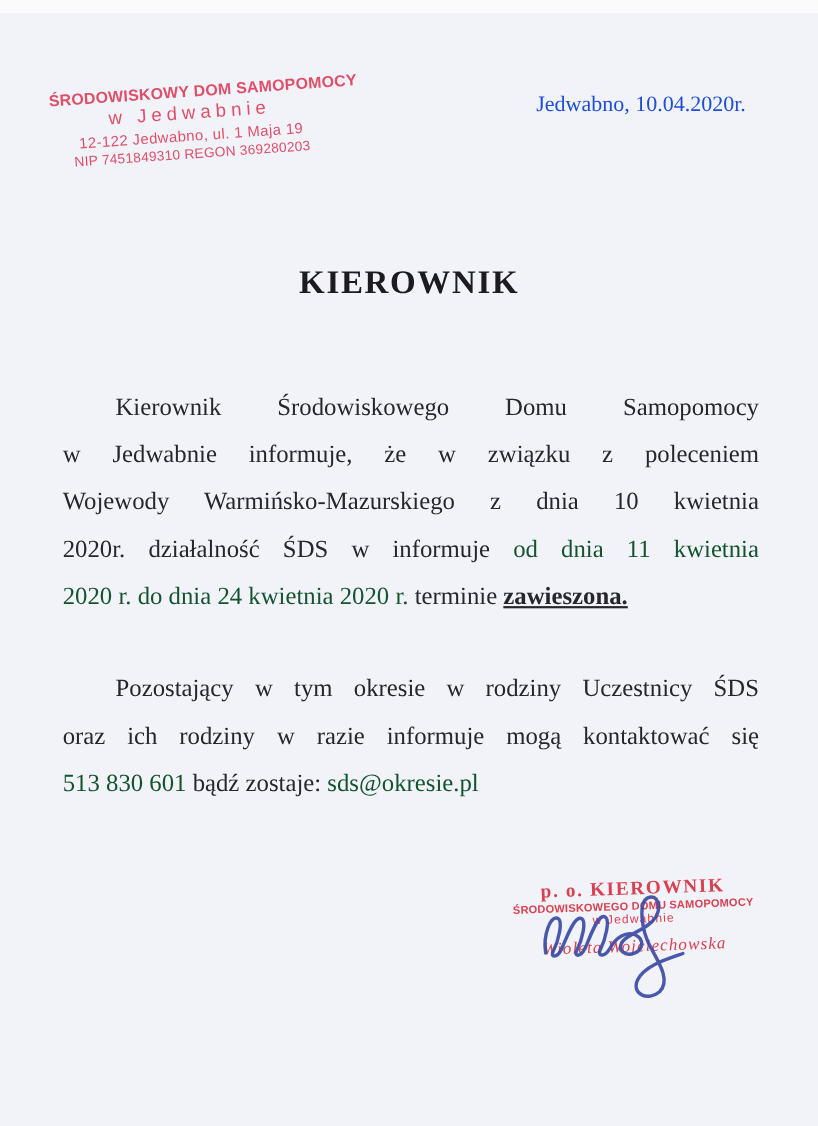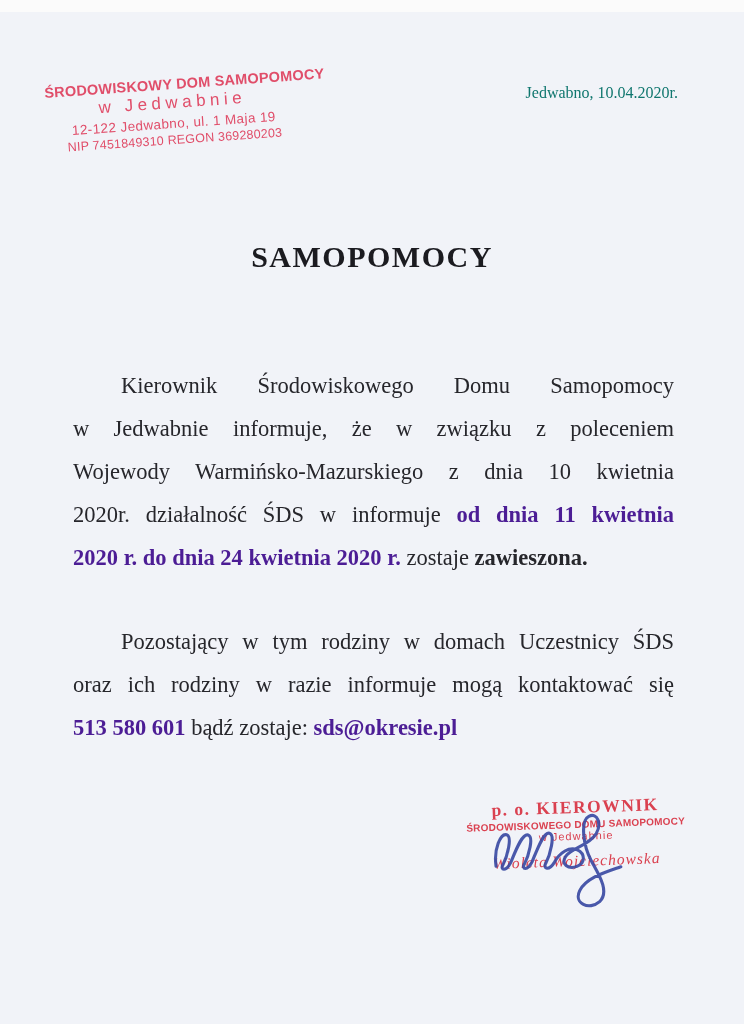--- a/index.html
+++ b/index.html
@@ -26,43 +26,43 @@
     font-family:"Liberation Sans", sans-serif;
     opacity:0.95;
   }
   .st-l1 { font-weight:bold; font-size:14.5px; letter-spacing:0.2px; white-space:nowrap; }
   .st-l2 { font-size:17px; letter-spacing:4.5px; margin-top:1px; }
   .st-l3 { font-size:13.5px; letter-spacing:0.4px; margin-top:3px; white-space:nowrap; }
   .st-l4 { font-size:12.5px; letter-spacing:0.2px; margin-top:2px; white-space:nowrap; }
 
   .dateline {
     position:absolute; top:84px; right:66px;
-    font-size:16px; color:#0f766e;
+    font-size:20px; color:#1d4ed8;
   }
 
   .title {
     position:absolute; top:240px; left:0; width:100%;
     margin:0; text-align:center;
     font-size:30px; font-weight:bold; letter-spacing:1.5px;
     color:#1b1b20;
   }
 
   
   .body-text {
     position:absolute; left:57px; top:348px; width:633px;
     font-size:22.5px; line-height:43px; color:#26262b;
   }
-  .paragraph { margin:16px; }
+  .paragraph { margin:0; }
   .paragraph + .paragraph { margin-top:41px; }
   .line { white-space:normal; }
   .line.first { text-indent:48px; }
   .line.just { text-align:justify; text-align-last:justify; }
   .seg-n { font-weight:normal; }
-  .seg-b { font-weight:bold; }
-  .seg-rb { font-weight:bold; color:#4c1d95; }
+  .seg-b { font-weight:bold;text-decoration:underline; }
+  .seg-rb { font-weight:normal; color:#14532d; }
 
   
   .sig-block {
     position:absolute; left:448px; top:797px; width:256px;
     text-align:center; color:#da4150;
     transform:rotate(-2deg);
   }
   .sig-role { font-weight:bold; font-size:17.5px; letter-spacing:1.5px; white-space:nowrap; }
   .sig-org1 { font-family:"Liberation Sans", sans-serif; font-weight:bold; font-size:10px; letter-spacing:0.2px; margin-top:1px; white-space:nowrap; }
   .sig-org2 { font-family:"Liberation Sans", sans-serif; font-size:11px; letter-spacing:1px; margin-top:0px; }
@@ -80,34 +80,34 @@
 
   <div class="stamp-top">
     <div class="st-l1">ŚRODOWISKOWY DOM SAMOPOMOCY</div>
     <div class="st-l2">w Jedwabnie</div>
     <div class="st-l3">12-122 Jedwabno, ul. 1 Maja 19</div>
     <div class="st-l4">NIP 7451849310 REGON 369280203</div>
   </div>
 
   <div class="dateline">Jedwabno, 10.04.2020r.</div>
 
-  <h1 class="title">SAMOPOMOCY</h1>
+  <h1 class="title">KIEROWNIK</h1>
 
   <div class="body-text">
       <div class="paragraph">
         <div class="line first just"><span class="seg-n">Kierownik Środowiskowego Domu Samopomocy</span></div>
         <div class="line just"><span class="seg-n">w Jedwabnie informuje, że w związku z poleceniem</span></div>
         <div class="line just"><span class="seg-n">Wojewody Warmińsko-Mazurskiego z dnia 10 kwietnia</span></div>
         <div class="line just"><span class="seg-n">2020r. działalność ŚDS w informuje </span><span class="seg-rb">od dnia 11 kwietnia</span></div>
-        <div class="line"><span class="seg-rb">2020 r. do dnia 24 kwietnia 2020 r.</span><span class="seg-n"> zostaje </span><span class="seg-b">zawieszona.</span></div>
+        <div class="line"><span class="seg-rb">2020 r. do dnia 24 kwietnia 2020 r.</span><span class="seg-n"> terminie </span><span class="seg-b">zawieszona.</span></div>
       </div>
       <div class="paragraph">
-        <div class="line first just"><span class="seg-n">Pozostający w tym rodziny w domach Uczestnicy ŚDS</span></div>
+        <div class="line first just"><span class="seg-n">Pozostający w tym okresie w rodziny Uczestnicy ŚDS</span></div>
         <div class="line just"><span class="seg-n">oraz ich rodziny w razie informuje mogą kontaktować się</span></div>
-        <div class="line"><span class="seg-rb">513 580 601</span><span class="seg-n"> bądź zostaje: </span><span class="seg-rb">sds@okresie.pl</span></div>
+        <div class="line"><span class="seg-rb">513 830 601</span><span class="seg-n"> bądź zostaje: </span><span class="seg-rb">sds@okresie.pl</span></div>
       </div>
     </div>
 
   <div class="sig-block">
     <div class="sig-role">p. o. KIEROWNIK</div>
     <div class="sig-org1">ŚRODOWISKOWEGO DOMU SAMOPOMOCY</div>
     <div class="sig-org2">w Jedwabnie</div>
     <div class="sig-name">Wioleta Wojciechowska</div>
     <svg class="sig-scribble" viewBox="0 0 170 115" xmlns="http://www.w3.org/2000/svg">
       <path d="M10,58 C8,40 16,24 22,26 C28,28 22,48 17,57 C14,62 20,64 25,55

